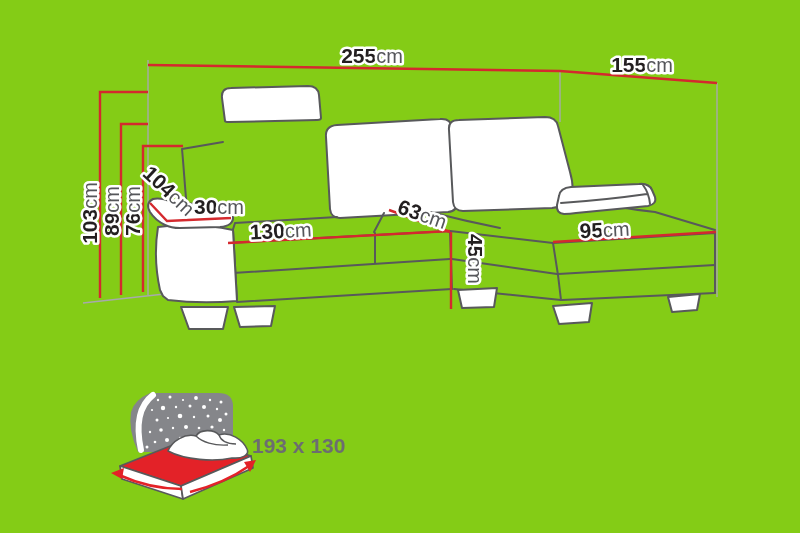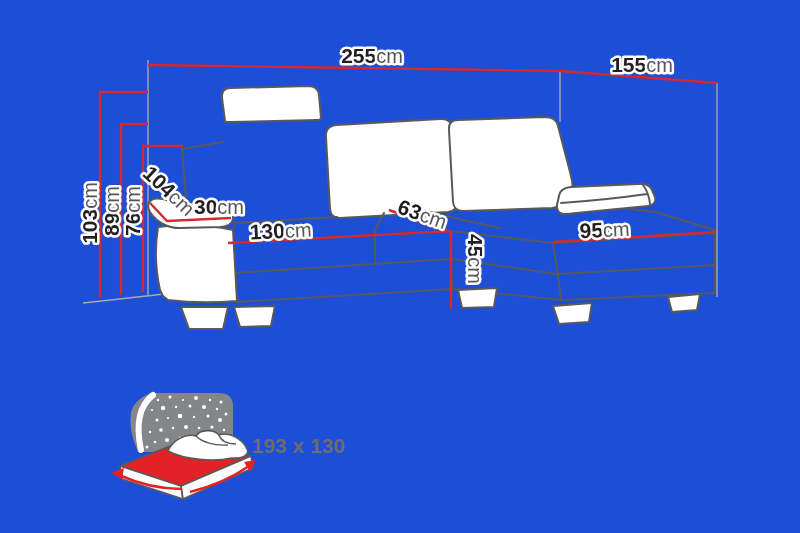--- a/index.html
+++ b/index.html
@@ -7,21 +7,21 @@
     --ink:#231f20;
     --unit:#55565a;
     --outline:#58595b;
     --ext:#a7a9ac;
     --iconGray:#85868a;
     --bedRed:#e32228;
     --sleepText:#6c6d70;
   }
   html,body{margin:0;padding:0;background:#fff;}
   .stage{
-    width:800px;height:533px;background:#1d4ed8;position:relative;overflow:hidden;
+    width:800px;height:533px;background:#84cc16;position:relative;overflow:hidden;
     font-family:"Liberation Sans", sans-serif;
   }
   svg{display:block;}
   .sofa-line{stroke:var(--outline);stroke-width:2;fill:none;stroke-linecap:round;stroke-linejoin:round;}
   .sofa-fill{stroke:var(--outline);stroke-width:2;fill:#ffffff;stroke-linejoin:round;}
   .ext-line{stroke:var(--ext);stroke-width:1.4;fill:none;}
   .dim-line{stroke:var(--red);stroke-width:2.4;fill:none;stroke-linejoin:miter;}
   .dim-label{font-family:"Liberation Sans", sans-serif;font-size:21px;
     paint-order:stroke;stroke:#ffffff;stroke-width:5px;stroke-linejoin:round;}
   .dim-label .num{font-weight:bold;fill:var(--ink);}

